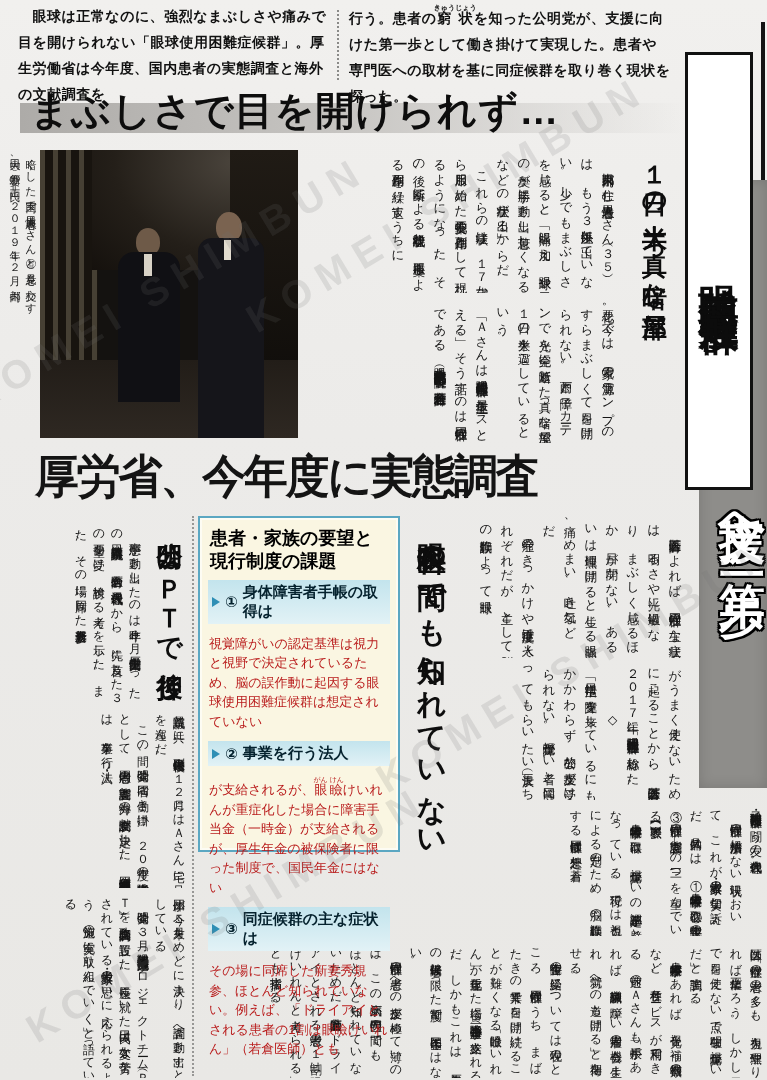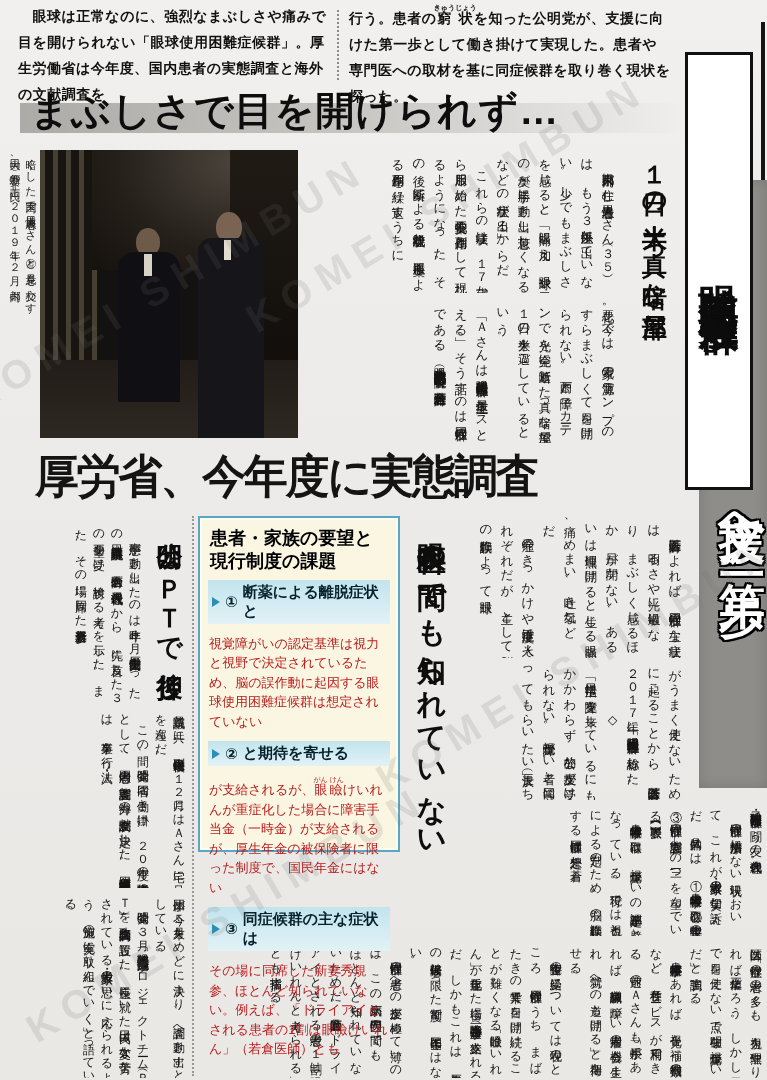--- a/index.html
+++ b/index.html
@@ -92,29 +92,29 @@
 　この間、公明党は同省に働き掛け、２０年度の障害者総合福祉推進事業として、国内患者の実態調査と海外の文献調査が決定した。同省障害保健福祉部企画課は、事業を行う法人・</div>
   <div class="abs vtext vserif-left" style="left:22px;top:890px;width:166px;height:188px;">団体が今５月末をめどに決まり、調査へ動き出すとしている。
 　公明党は３月、「眼球使用困難症候群施策推進プロジェクトチーム（ＰＴ）」を政務調査会内に設置した。座長に就いた大口氏は「大変な苦労をされている患者・家族の思いに応えられるよう、施策の充実に取り組んでいく」と語っている。</div>
 
   <div class="abs reqbox" style="left:198px;top:516px;width:202px;height:336px;">
     <p class="reqtitle">患者・家族の要望と現行制度の課題</p>
     <div>
       <div class="reqhead">
           <span class="reqmarker"></span>
           <span>①</span>
-          <span>断薬による離脱症状と</span>
+          <span>身体障害者手帳の取得は</span>
         </div>
       <p class="reqbody">視覚障がいの認定基準は視力と視野で決定されているため、脳の誤作動に起因する眼球使用困難症候群は想定されていない</p>
     </div>
     <div>
       <div class="reqhead">
           <span class="reqmarker"></span>
           <span>②</span>
-          <span>と期待を寄せる</span>
+          <span>事業を行う法人</span>
         </div>
       <p class="reqbody"><span>が支給されるが、</span><ruby><span>眼瞼</span><rt>がん けん</rt></ruby><span>けいれんが重症化した場合に障害手当金（一時金）が支給されるが、厚生年金の被保険者に限った制度で、国民年金にはない</span></p>
     </div>
     <div>
       <div class="reqhead">
           <span class="reqmarker"></span>
           <span>③</span>
           <span>同症候群の主な症状は</span>
         </div>
       <p class="reqbody">その場に同席した新妻秀規参、ほとんど知られていない。例えば、「ドライアイとされる患者の1割は眼瞼けいれん」（若倉医師）とも</p>

